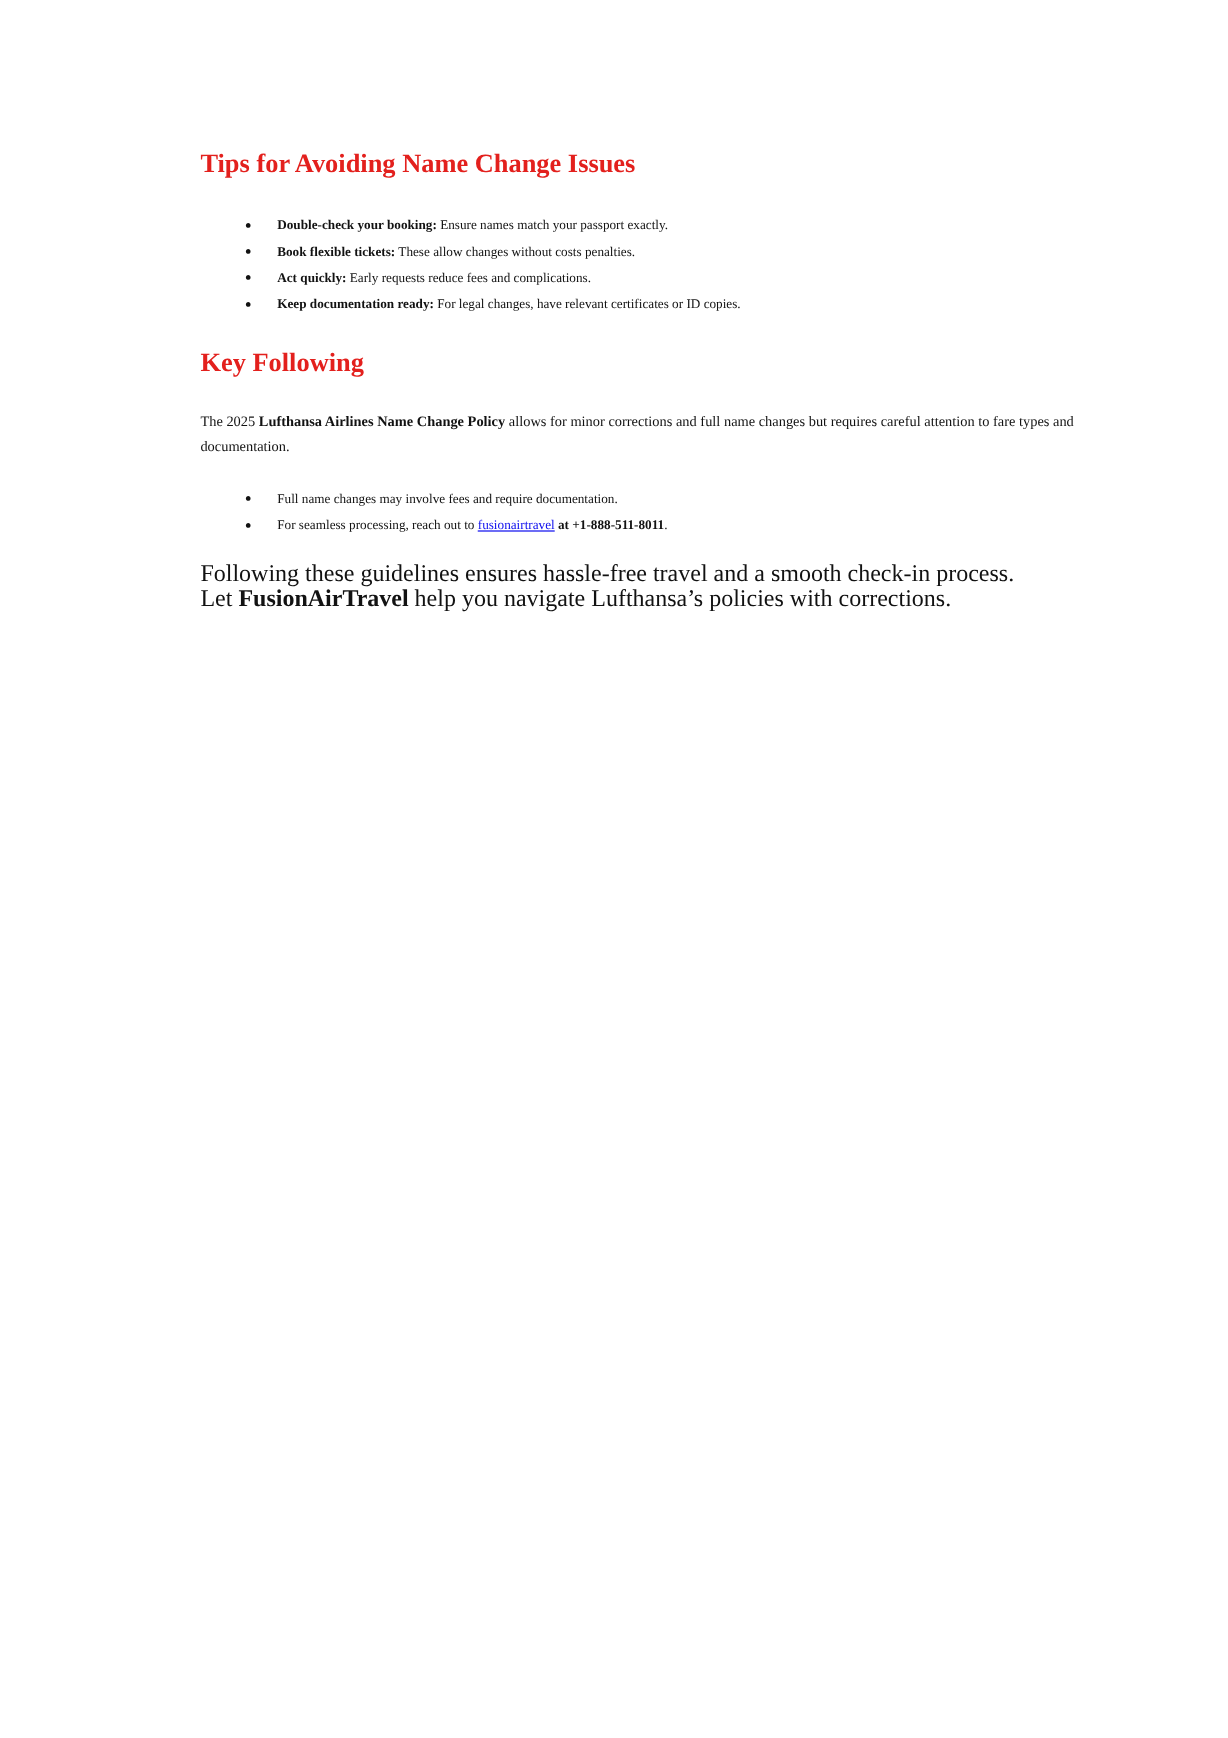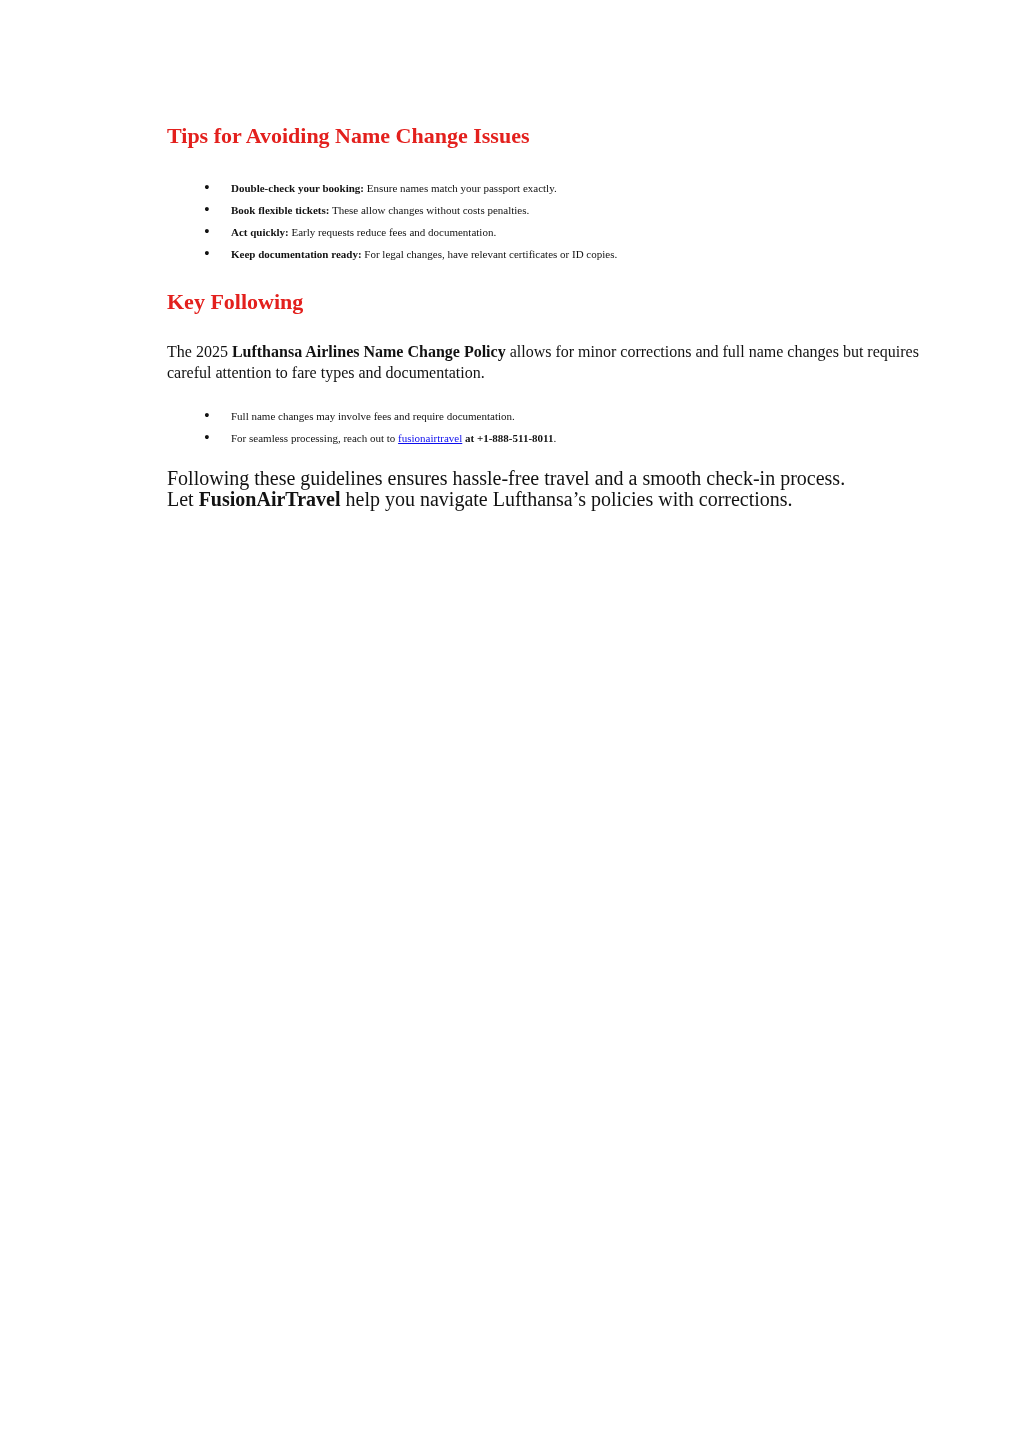--- a/index.html
+++ b/index.html
@@ -49,21 +49,21 @@
     position: absolute;
     left: -27px;
     top: 0;
     font-size: 16.5px;
     line-height: 22px;
     color: var(--body-text);
   }
   ul.doc-list.second { margin-top: 22px; }
   p.intro {
     margin: 26px 0 0 0;
-    font-size: 16px;
+    font-size: 12px;
     line-height: 21px;
     max-width: 780px;
   }
   p.closing {
     margin: 19px 0 0 0;
     font-size: 20px;
     line-height: 21px;
   }
   p.closing .line { display: block; }
   strong { font-weight: bold; }
@@ -82,21 +82,21 @@
     <h1 class="doc-heading">Tips for Avoiding Name Change Issues</h1>
 
     <ul class="doc-list first">
       <li>
         <strong>Double-check your booking:</strong><span> Ensure names match your passport exactly.</span>
       </li>
       <li>
         <strong>Book flexible tickets:</strong><span> These allow changes without costs penalties.</span>
       </li>
       <li>
-        <strong>Act quickly:</strong><span> Early requests reduce fees and documentation.</span>
+        <strong>Act quickly:</strong><span> Early requests reduce fees and complications.</span>
       </li>
       <li>
         <strong>Keep documentation ready:</strong><span> For legal changes, have relevant certificates or ID copies.</span>
       </li>
     </ul>
 
     <h2 class="doc-heading">Key Following</h2>
 
     <p class="intro">
       <span>The 2025 </span><strong>Lufthansa Airlines Name Change Policy</strong><span> allows for minor corrections and full name changes but requires careful attention to fare types and documentation.</span>

